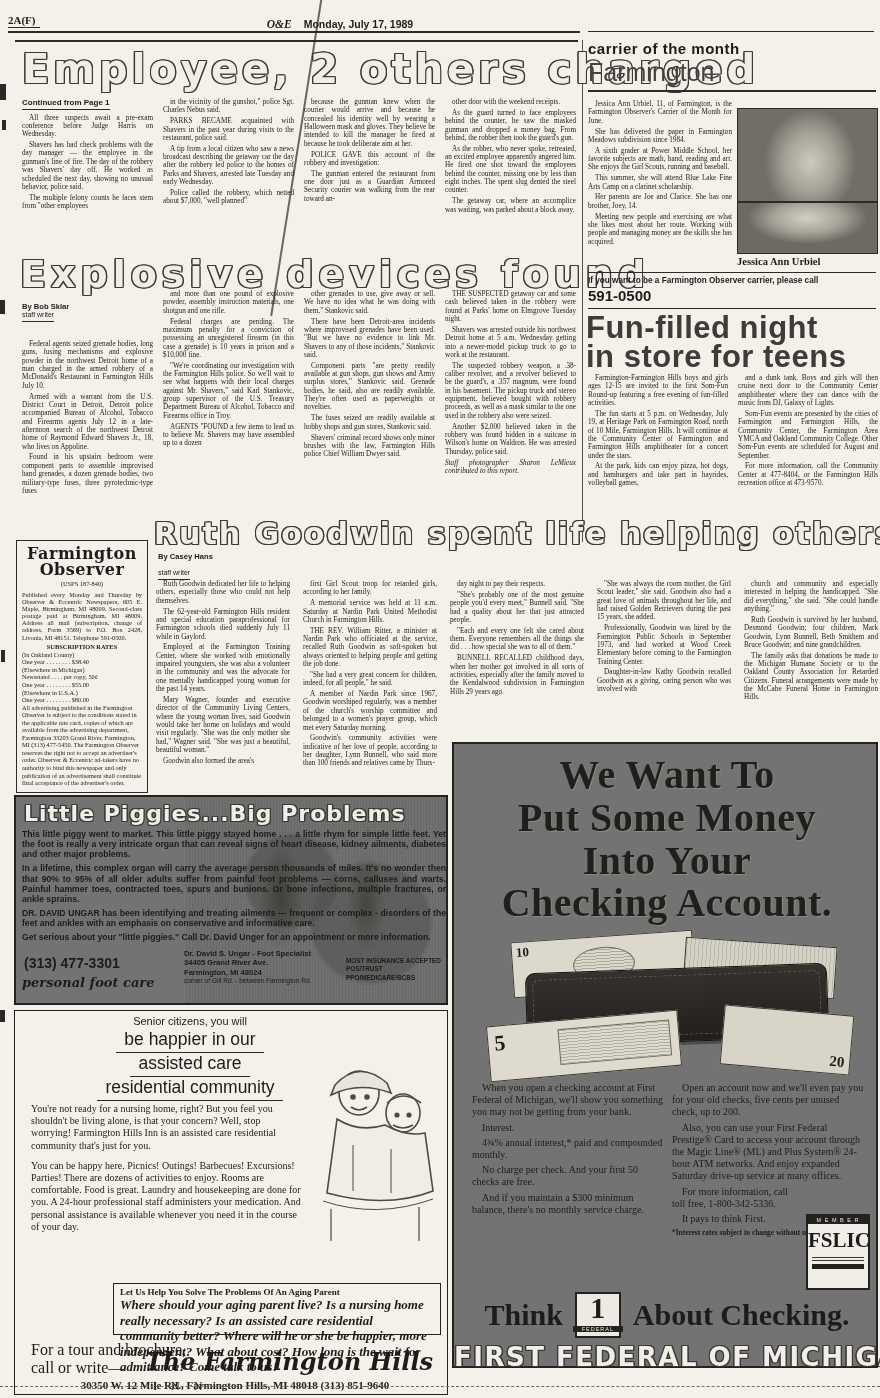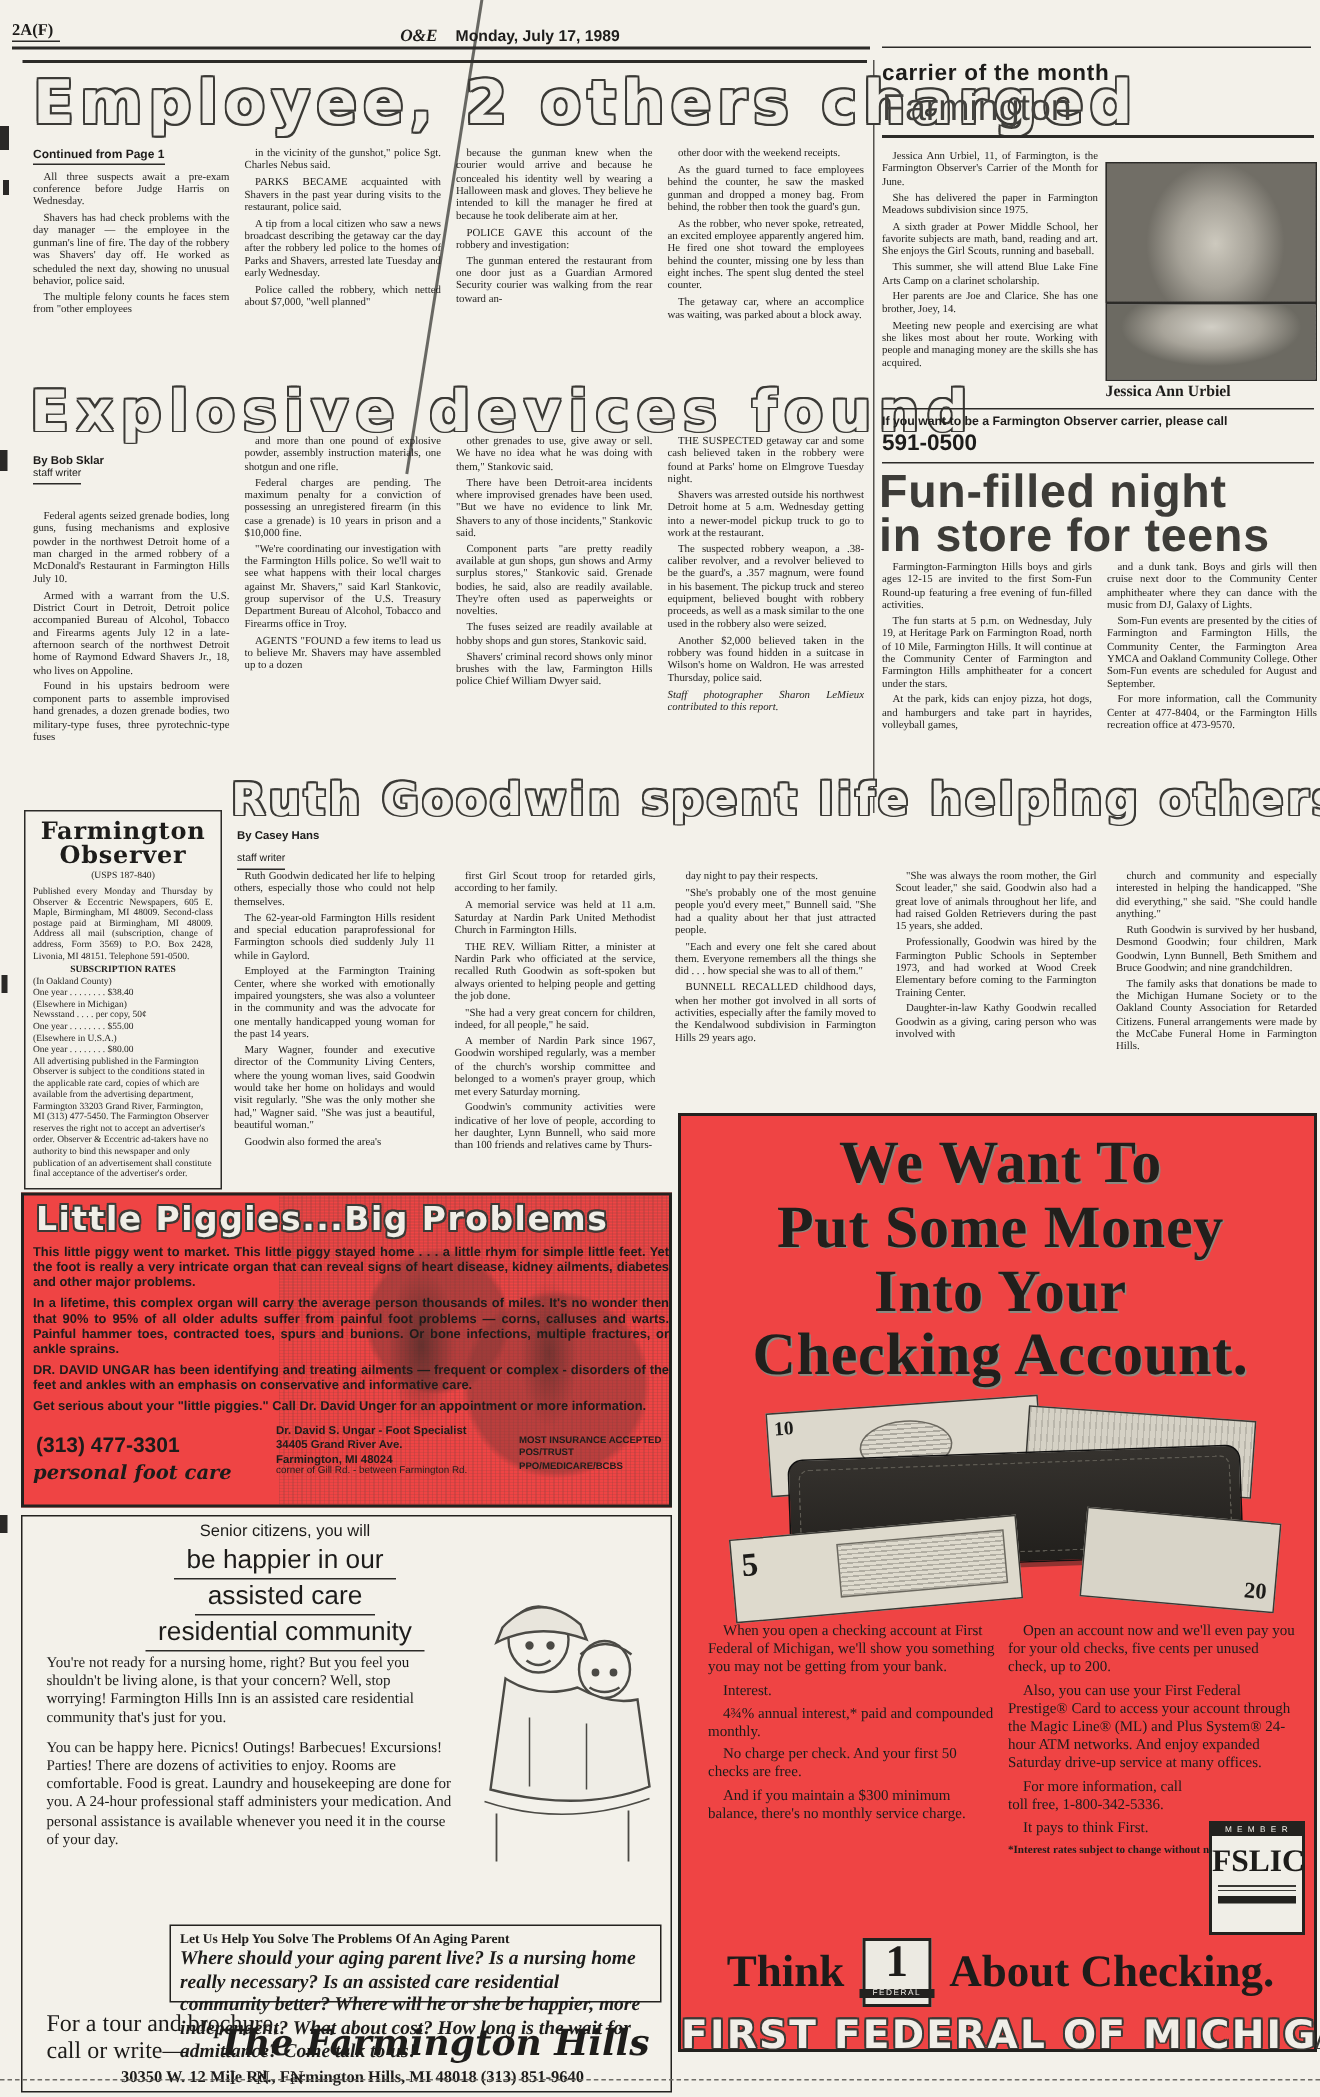--- a/index.html
+++ b/index.html
@@ -23,21 +23,21 @@
   .photo{background:
     radial-gradient(ellipse 46px 54px at 52% 58%, #cdc9be 0%, #a5a197 55%, #716e66 100%),
     repeating-linear-gradient(0deg, rgba(20,20,18,.18) 0 1px, transparent 1px 3px),
     repeating-linear-gradient(90deg, rgba(20,20,18,.12) 0 1px, transparent 1px 2px);
     background-color:#8f8c83;border:1.5px solid #2c2b28;}
   .masthead{border:1.5px solid #2c2b28;background:#f3f1ea;padding:5px 5px 0 5px;box-sizing:border-box;overflow:hidden;}
   .mast-name{font-family:"DejaVu Serif",serif;font-weight:bold;text-align:center;font-size:16px;line-height:1.02;letter-spacing:.5px;}
   .mast-small{font-size:6.3px;line-height:1.14;text-align:justify;}
   .mast-center{font-size:6.4px;text-align:center;line-height:1.25;}
   .rate-line{margin:0;text-indent:0;font-size:6.3px;line-height:1.2;}
-  .adbox{border:2px solid #23221f;background:#ef4444;box-sizing:border-box;}
+  .adbox{border:2px solid #23221f;background:#737373;box-sizing:border-box;}
   .piggies-text{font-family:"Liberation Sans",sans-serif;font-weight:bold;font-size:8.6px;line-height:1.18;text-align:justify;}
   .piggies-text .p{margin:0 0 4px;text-indent:0;}
   .tinybold{font-family:"Liberation Sans",sans-serif;font-weight:bold;}
   .script{font-family:"DejaVu Serif",serif;font-style:italic;font-weight:bold;}
   .noise{background-image:
       radial-gradient(circle at 40% 40%, rgba(50,48,44,.55) 0 22%, transparent 24%),
       radial-gradient(circle at 70% 60%, rgba(50,48,44,.5) 0 26%, transparent 28%),
       repeating-linear-gradient(90deg, rgba(70,68,62,.28) 0 1px, transparent 1px 3px),
       repeating-linear-gradient(0deg, rgba(70,68,62,.22) 0 1px, transparent 1px 2px);}
   .bank-p{margin:0 0 3px;text-indent:10px;text-align:left;font-size:10px;line-height:1.22;}
@@ -137,21 +137,21 @@
       <p class="p noindent" style="font-style:italic;">Staff photographer Sharon LeMieux contributed to this report.</p>
     </div>
   </div>
 
   <div class="abs sans" style="left:588px;top:40px;font-size:15px;font-weight:bold;letter-spacing:.5px;">carrier of the month</div>
   <div class="abs sans" style="left:588px;top:58px;font-size:25px;color:#43423e;">Farmington</div>
   <div class="rule" style="left:588px;top:90px;width:288px;height:1.5px;"></div>
 
   <div class="abs col" style="left:588px;top:100px;width:144px;height:196px;">
       <p class="p">Jessica Ann Urbiel, 11, of Farmington, is the Farmington Observer's Carrier of the Month for June.</p>
-      <p class="p">She has delivered the paper in Farmington Meadows subdivision since 1975.</p>
+      <p class="p">She has delivered the paper in Farmington Meadows subdivision since 1984.</p>
       <p class="p">A sixth grader at Power Middle School, her favorite subjects are math, band, reading and art. She enjoys the Girl Scouts, running and baseball.</p>
       <p class="p">This summer, she will attend Blue Lake Fine Arts Camp on a clarinet scholarship.</p>
       <p class="p">Her parents are Joe and Clarice. She has one brother, Joey, 14.</p>
       <p class="p">Meeting new people and exercising are what she likes most about her route. Working with people and managing money are the skills she has acquired.</p>
     </div>
 
   <div class="abs photo" style="left:737px;top:108px;width:139px;height:92px;"></div>
   <div class="abs photo" style="left:737px;top:202px;width:139px;height:50px;background:
       radial-gradient(ellipse 60px 26px at 50% 30%, #d2cfc6 0%, #a8a49a 55%, #6c6a62 100%),
       repeating-linear-gradient(0deg, rgba(20,20,18,.18) 0 1px, transparent 1px 3px);"></div>

